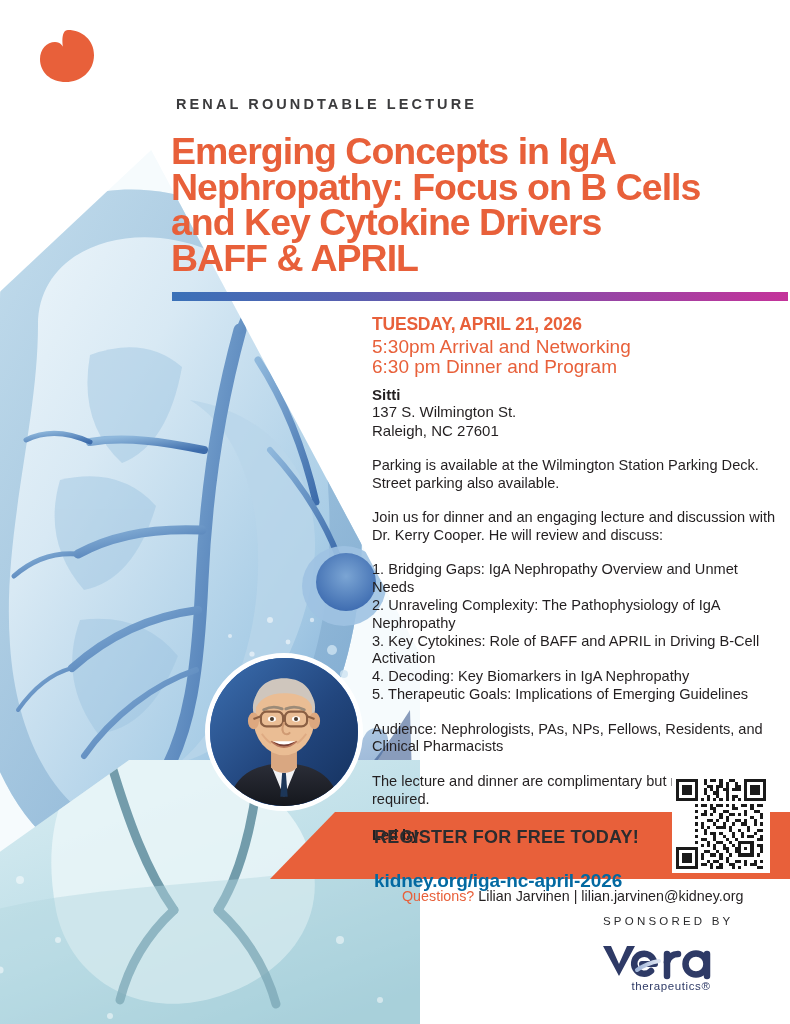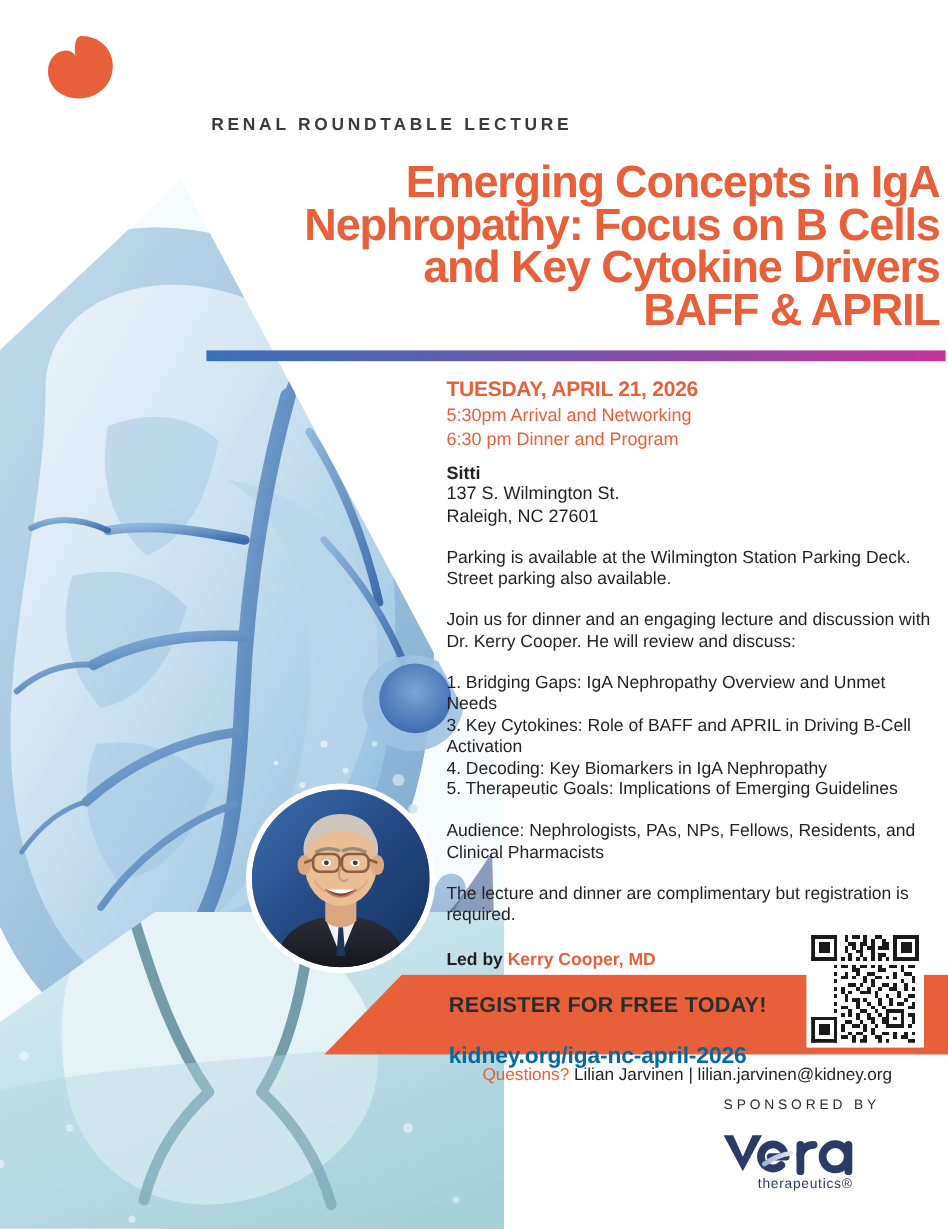--- a/index.html
+++ b/index.html
@@ -45,35 +45,34 @@
     font-size:14.5px; font-weight:700; letter-spacing:3.1px; color:#3b3b3d;
   }
   .kicker2{
     position:absolute; left:176px; top:113px; z-index:20;
     font-size:15px; font-weight:400; letter-spacing:2.0px; color:#6e6f71;
   }
   .title{
     position:absolute; left:171px; top:134px; width:612px; z-index:20;
     color:#e8603a; font-weight:700; font-size:37.5px; line-height:35.5px;
     letter-spacing:-1.0px;
-    text-align:right;
   }
   .title div{ white-space:nowrap; }
 
   .gradbar{
     position:absolute; left:172px; top:292px; width:616px; height:9px; z-index:20;
     background:linear-gradient(to right,#3a71b8 0%, #5a5fb0 30%, #8a4aa8 62%, #c4339a 100%);
   }
 
   
   .col{
     position:absolute; left:372px; top:314px; width:404px; z-index:20;
   }
   .date{ color:#e8603a; font-weight:700; font-size:17.5px; letter-spacing:-.2px; }
-  .time{ color:#e8603a; font-weight:400; font-size:15px; line-height:20px; margin-top:2px;}
+  .time{ color:#e8603a; font-weight:400; font-size:19px; line-height:20px; margin-top:2px;}
   .venue{ font-weight:700; font-size:15px; margin-top:9px; }
   .addr{ font-size:15px; line-height:18.5px; }
   .para{ font-size:14.6px; line-height:17.6px; margin-top:17px; }
   .list{ font-size:14.6px; line-height:17.8px; margin-top:17px; }
   .ledby{ margin-top:19px; font-size:14.6px; font-weight:700; }
   .ledby .nm{ color:#e8603a; }
   .ledsub{ font-size:14.6px; font-style:italic; }
 
   
   .qr{
@@ -274,20 +273,21 @@
 
     <div class="venue">Sitti</div>
     <div class="addr">137 S. Wilmington St.</div>
     <div class="addr">Raleigh, NC 27601</div>
 
     <div class="para">Parking is available at the Wilmington Station Parking Deck. Street parking also available.</div>
     <div class="para">Join us for dinner and an engaging lecture and discussion with Dr. Kerry Cooper. He will review and discuss:</div>
 
     <div class="list">
       <div>1. Bridging Gaps: IgA Nephropathy Overview and Unmet Needs</div>
+      <div>2. Unraveling Complexity: The Pathophysiology of IgA Nephropathy</div>
       <div>3. Key Cytokines: Role of BAFF and APRIL in Driving B-Cell Activation</div>
       <div>4. Decoding: Key Biomarkers in IgA Nephropathy</div>
       <div>5. Therapeutic Goals: Implications of Emerging Guidelines</div>
     </div>
 
     <div class="para">Audience: Nephrologists, PAs, NPs, Fellows, Residents, and Clinical Pharmacists</div>
     <div class="para">The lecture and dinner are complimentary but registration is required.</div>
 
     <div class="ledby"><span>Led by </span><span class="nm">Kerry Cooper, MD</span></div>
   </div>

